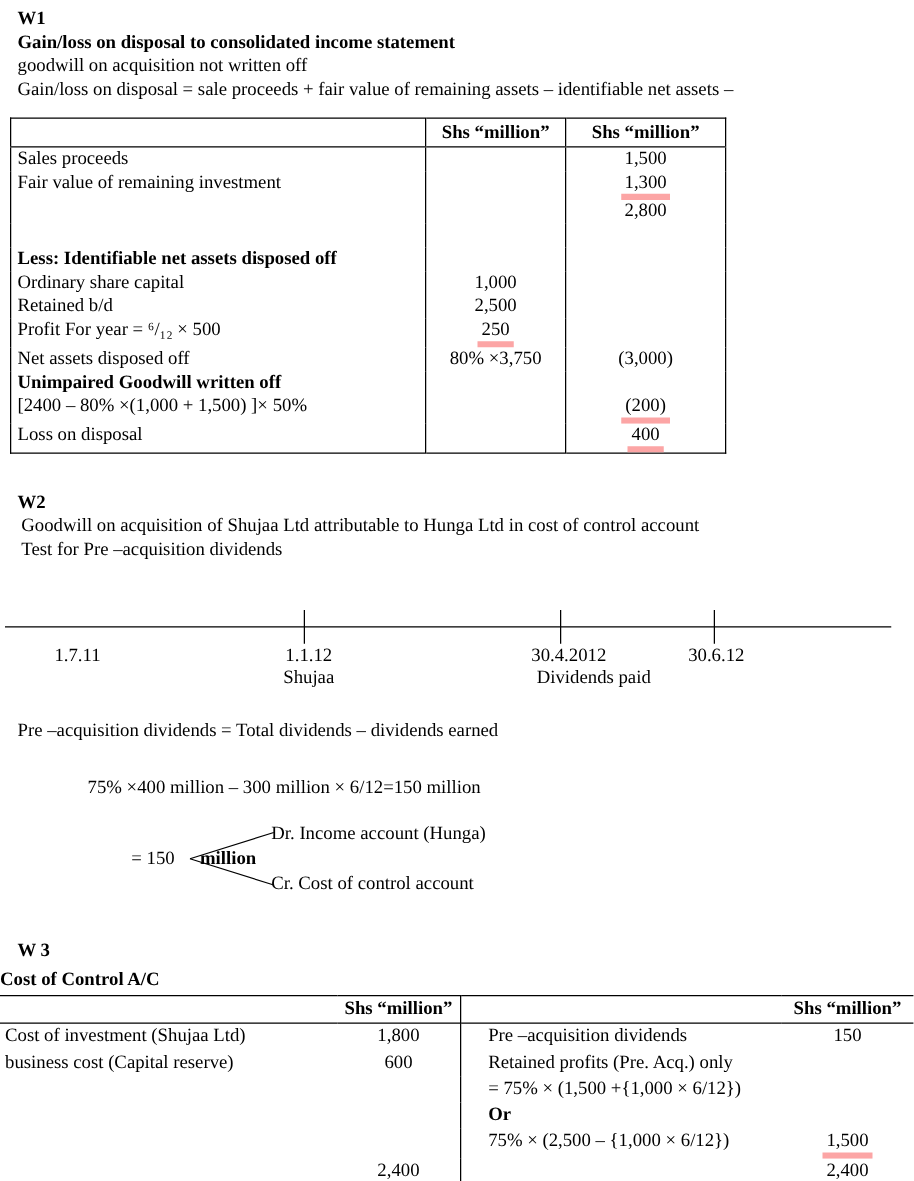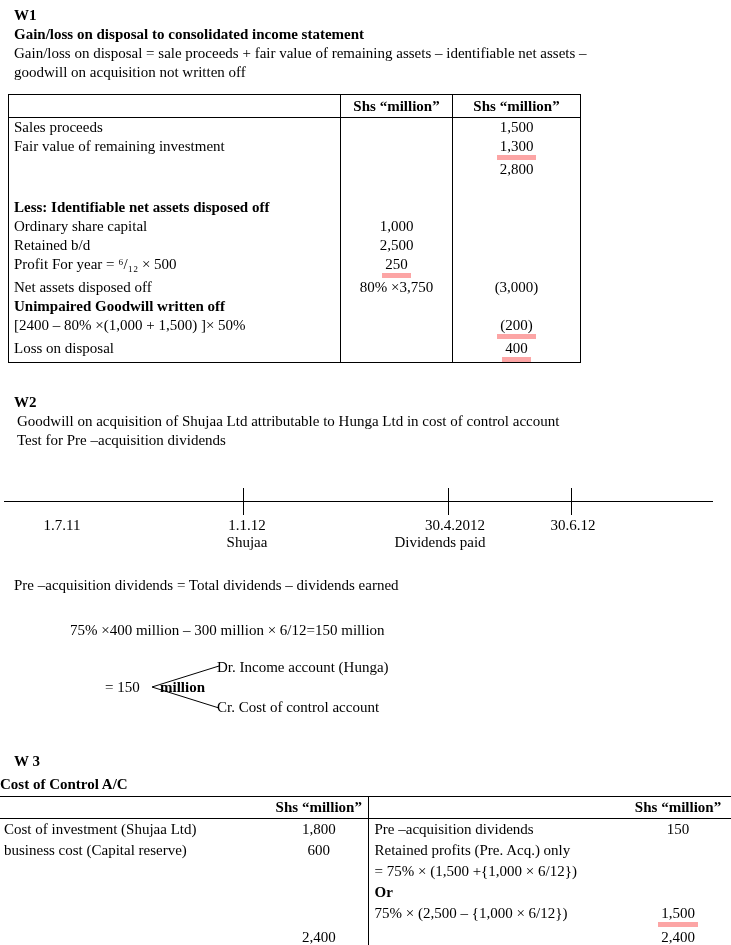--- a/index.html
+++ b/index.html
@@ -85,31 +85,31 @@
     vertical-align: top;
   }
   table.w3 tr.hdr td {
     border-top: 1px solid #000;
     border-bottom: 1px solid #000;
     font-weight: bold;
   }
   table.w3 td.amt { text-align: center; }
   table.w3 td.mid { border-right: 1px solid #000; }
   table.w3 td.descL { padding-left: 4px; }
-  table.w3 td.descR { padding-left: 6px; }
+  table.w3 td.descR { padding-left: 22px; }
 </style>
 </head>
 <body>
 
 <div class="page">
 
   <div class="w-label w1-label">W1</div>
   <div class="b ml">Gain/loss on disposal to consolidated income statement</div>
+  <div class="ml">goodwill on acquisition not written off</div>
   <div class="ml">Gain/loss on disposal = sale proceeds + fair value of remaining assets – identifiable net assets –</div>
-  <div class="ml">goodwill on acquisition not written off</div>
 
   <table class="w1">
     <colgroup>
         <col style="width:332px">
         <col style="width:112px">
         <col style="width:128px">
       </colgroup>
     <tbody>
         <tr class="hdr">
       <td></td>
@@ -186,21 +186,21 @@
   <div class="timeline">
     <div class="tl-line"></div>
     <div class="tl-tick" style="left:243px"></div>
     <div class="tl-tick" style="left:448px"></div>
     <div class="tl-tick" style="left:571px"></div>
     <div class="tl-date" style="left:62px">1.7.11</div>
     <div class="tl-date" style="left:247px">1.1.12</div>
     <div class="tl-date" style="left:455px">30.4.2012</div>
     <div class="tl-date" style="left:573px">30.6.12</div>
     <div class="tl-sub" style="left:247px">Shujaa</div>
-    <div class="tl-sub" style="left:440px">Dividends paid</div>
+    <div class="tl-sub" style="left:475px">Dividends paid</div>
   </div>
 
   <div class="formula1">Pre –acquisition dividends = Total dividends – dividends earned</div>
   <div class="formula2">75% ×400 million – 300 million × 6/12=150 million</div>
 
   <div class="branch">
     <svg width="76" height="58">
       <line x1="5" y1="29" x2="72" y2="8" stroke="#000" stroke-width="1"></line>
       <line x1="5" y1="29" x2="72" y2="50" stroke="#000" stroke-width="1"></line>
     </svg>

